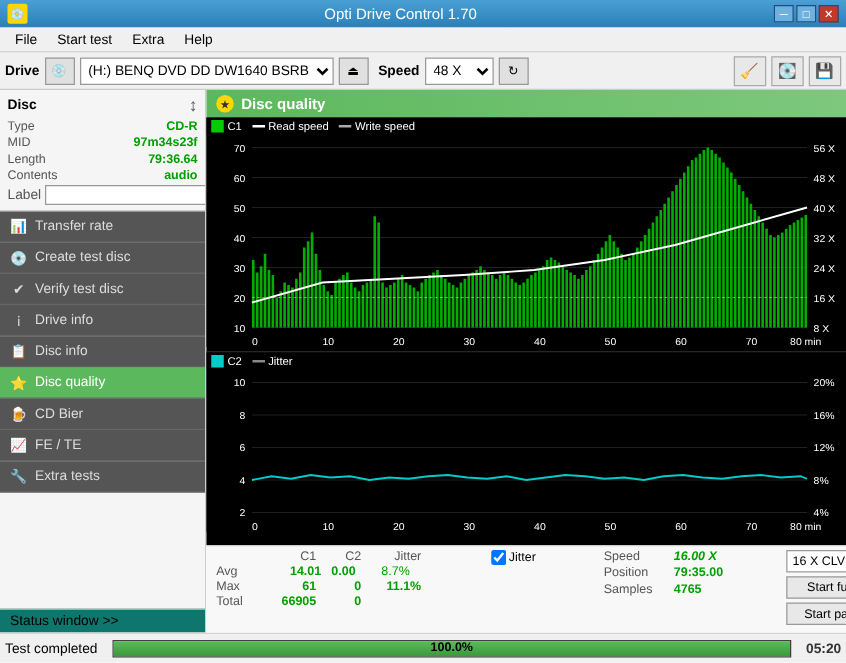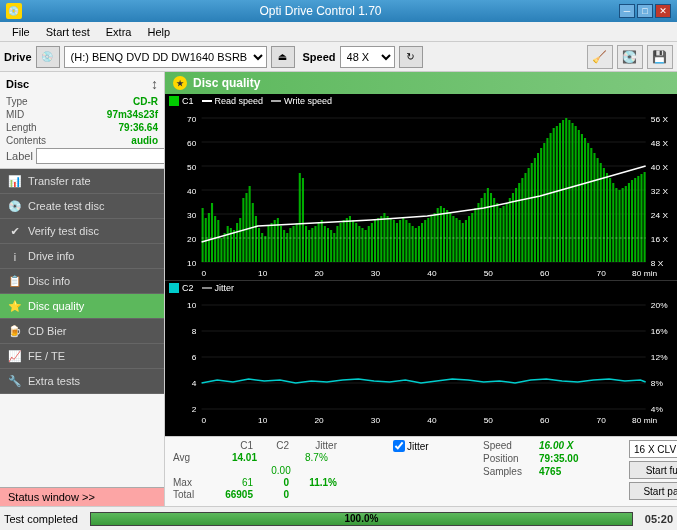--- a/index.html
+++ b/index.html
@@ -432,21 +432,21 @@
       <div class="nav-item">
         <span class="nav-icon">📈</span>
         <span>FE / TE</span>
       </div>
       <div class="nav-item">
         <span class="nav-icon">🔧</span>
         <span>Extra tests</span>
       </div>
     </div>
 
-    <div style="background:#fca5a5; border-top:1px solid #aaa; padding:3px 8px; font-size:11px; cursor:pointer; display:flex; align-items:center;">
+    <div style="background:#0f766e; border-top:1px solid #aaa; padding:3px 8px; font-size:11px; cursor:pointer; display:flex; align-items:center;">
       <span>Status window &gt;&gt;</span>
     </div>
   </div>
 
   <div class="content-area">
 
     <div class="quality-header">
       <div class="quality-icon">★</div>
       <span>Disc quality</span>
     </div>
@@ -711,26 +711,26 @@
       <div style="display:flex; flex-direction:column; gap:1px; font-size:10px; min-width:180px;">
         <div style="display:flex; gap:4px;">
           <span style="width:32px;"></span>
           <span style="width:44px; text-align:right; color:#555;">C1</span>
           <span style="width:32px; text-align:right; color:#555;">C2</span>
           <span style="width:44px; text-align:right; color:#555;">Jitter</span>
         </div>
         <div style="display:flex; gap:8px;">
           <span style="width:32px; color:#555;">Avg</span>
           <span style="width:44px; text-align:right; color:#00a000; font-weight:bold;">14.01</span>
-          <span style="width:32px; text-align:center; color:#00a000; font-weight:normal;margin-top:13px;">0.00</span>
+          <span style="width:32px; text-align:left; color:#00a000; font-weight:bold;">0.00</span>
           <span style="width:44px; color:#00a000; font-weight:normal;">8.7%</span>
         </div>
         <div style="display:flex; gap:4px;">
           <span style="width:32px; color:#555;">Max</span>
-          <span style="width:44px; text-align:right; color:#00a000; font-weight:normal;">61</span>
+          <span style="width:44px; text-align:right; color:#00a000; font-weight:bold;">61</span>
           <span style="width:32px; text-align:right; color:#00a000; font-weight:bold;">0</span>
           <span style="width:44px; text-align:right; color:#00a000; font-weight:bold;">11.1%</span>
         </div>
         <div style="display:flex; gap:4px;">
           <span style="width:32px; color:#555;">Total</span>
           <span style="width:44px; text-align:right; color:#00a000; font-weight:bold;">66905</span>
           <span style="width:32px; text-align:right; color:#00a000; font-weight:bold;">0</span>
         </div>
       </div>
 

